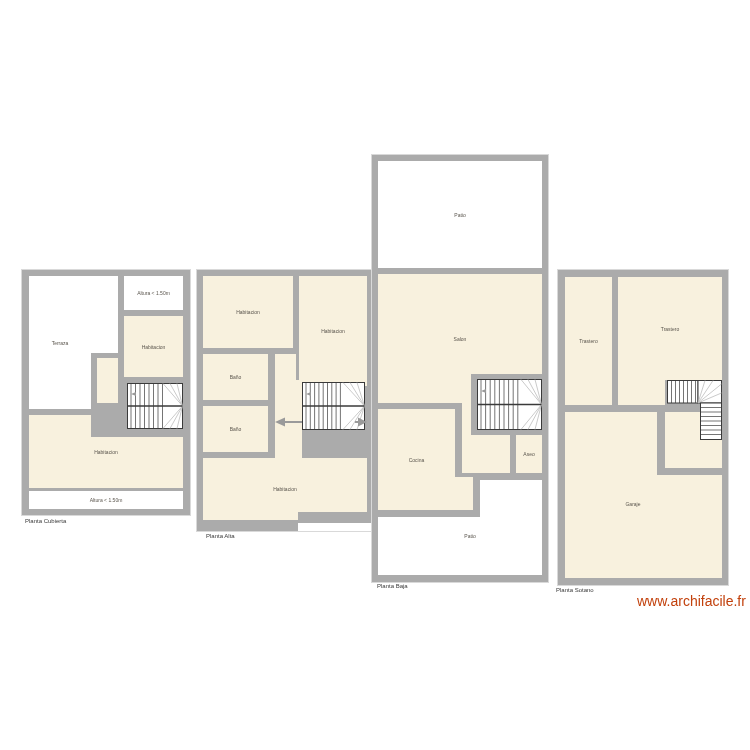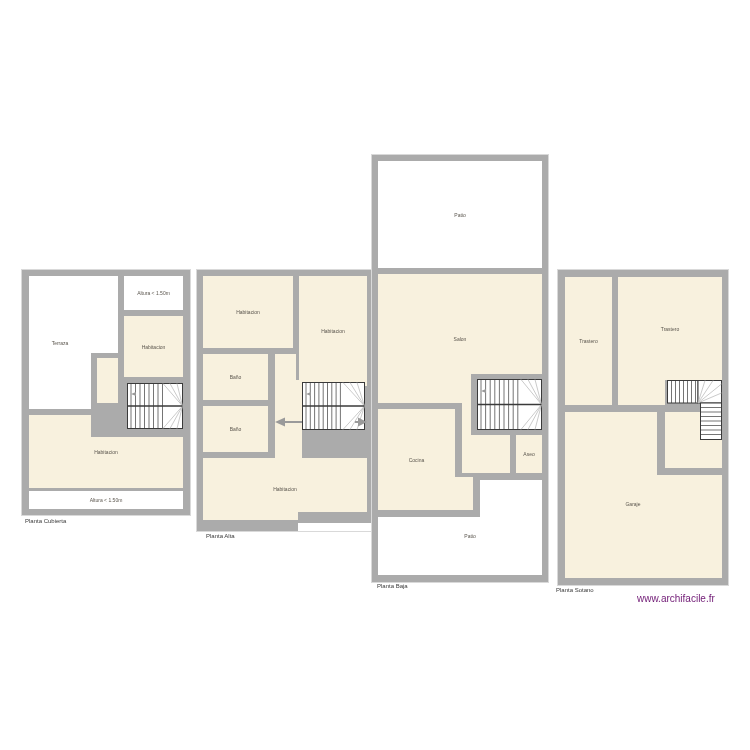--- a/index.html
+++ b/index.html
@@ -6,21 +6,21 @@
     font-family:"Liberation Sans",sans-serif;position:relative;overflow:hidden;}
   .plan{position:absolute;background:#ababab;box-shadow:0 0 0 1px #d9d9d9;}
   .room{position:absolute;display:flex;align-items:center;justify-content:center;overflow:hidden;}
   .cream{background:#f8f1de;}
   .white{background:#ffffff;}
   .gray{background:#ababab;}
   .rl{font-size:5px;color:#5b564e;white-space:nowrap;letter-spacing:0;}
   .plan-name{position:absolute;font-size:6px;color:#3a3a3a;white-space:nowrap;}
   .freelabel{position:absolute;display:flex;align-items:center;justify-content:center;}
   .st{position:absolute;}
-  .watermark{position:absolute;left:637px;top:593px;font-size:10px;color:#701a75;white-space:nowrap;}
+  .watermark{position:absolute;left:637px;top:593px;font-size:14px;color:#c2410c;white-space:nowrap;}
 </style>
 </head>
 <body>
 
 <div class="plan" style="left:22px;top:270px;width:168px;height:245px;">
   <div class="room white" style="left:7px;top:6px;width:89px;height:77px;"></div>
   <div class="room white" style="left:7px;top:6px;width:62px;height:133px;">
     <span class="rl">Terraza</span>
   </div>
   <div class="room white" style="left:102px;top:6px;width:59px;height:34px;">

